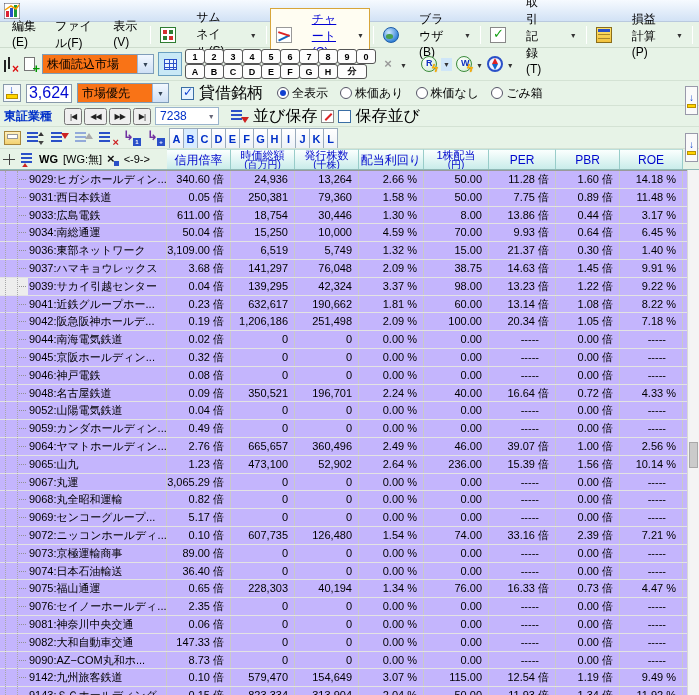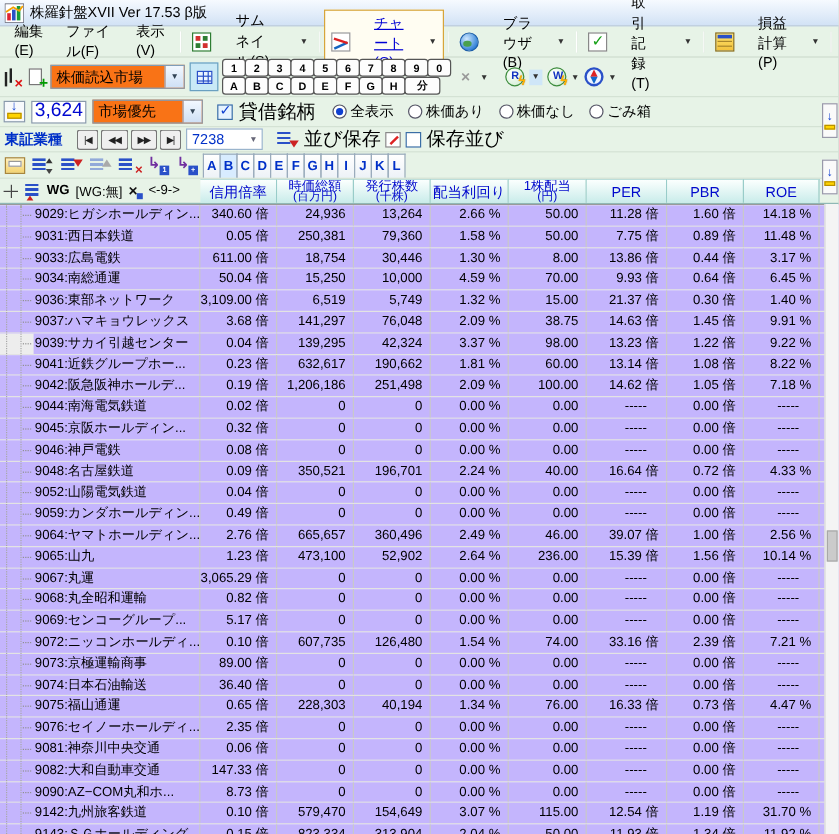--- a/index.html
+++ b/index.html
@@ -148,21 +148,20 @@
 <div class="window">
 
   <div class="titlebar">
     <svg class="appicon" viewBox="0 0 16 16">
       <rect x="0" y="0" width="16" height="16" fill="#ffffff" stroke="#445" stroke-width="1"></rect>
       <rect x="2" y="8" width="3" height="6" fill="#d23"></rect>
       <rect x="6" y="5" width="3" height="9" fill="#2a50c8"></rect>
       <rect x="10" y="2" width="3" height="12" fill="#1a9a3a"></rect>
       <path d="M1 7 L7 3 L12 6 L15 2" stroke="#f5a000" stroke-width="1.5" fill="none"></path>
     </svg>
-    <span class="title">株羅針盤XVII Ver 17.53 β版</span>
   </div>
 
   <div class="menubar">
     <div class="menus">
         <div class="menu-item">編集(E)</div>
         <div class="menu-item">ファイル(F)</div>
         <div class="menu-item">表示(V)</div>
       </div>
     <span class="vsep"></span>
     <div class="tools">
@@ -503,21 +502,21 @@
         <div class="row">
           <div class="gutter">
             <span class="conn"></span>
           </div>
           <div class="cell name">9042:阪急阪神ホールデ...</div>
           <div class="cell num w0">0.19 倍</div>
           <div class="cell num w1">1,206,186</div>
           <div class="cell num w2">251,498</div>
           <div class="cell num w3">2.09 %</div>
           <div class="cell num w4">100.00</div>
-          <div class="cell num w5">14.62 倍</div>
+          <div class="cell num w5">20.34 倍</div>
           <div class="cell num w6">1.05 倍</div>
           <div class="cell num w7">7.18 %</div>
         </div>
         <div class="row">
           <div class="gutter">
             <span class="conn"></span>
           </div>
           <div class="cell name">9044:南海電気鉄道</div>
           <div class="cell num w0">0.02 倍</div>
           <div class="cell num w1">0</div>
@@ -785,21 +784,21 @@
             <span class="conn"></span>
           </div>
           <div class="cell name">9142:九州旅客鉄道</div>
           <div class="cell num w0">0.10 倍</div>
           <div class="cell num w1">579,470</div>
           <div class="cell num w2">154,649</div>
           <div class="cell num w3">3.07 %</div>
           <div class="cell num w4">115.00</div>
           <div class="cell num w5">12.54 倍</div>
           <div class="cell num w6">1.19 倍</div>
-          <div class="cell num w7">31.70 %</div>
+          <div class="cell num w7">9.49 %</div>
         </div>
         <div class="row">
           <div class="gutter"></div>
           <div class="cell name">9143:ＳＧホールディング...</div>
           <div class="cell num w0">0.15 倍</div>
           <div class="cell num w1">823,334</div>
           <div class="cell num w2">313,904</div>
           <div class="cell num w3">2.04 %</div>
           <div class="cell num w4">50.00</div>
           <div class="cell num w5">11.93 倍</div>

